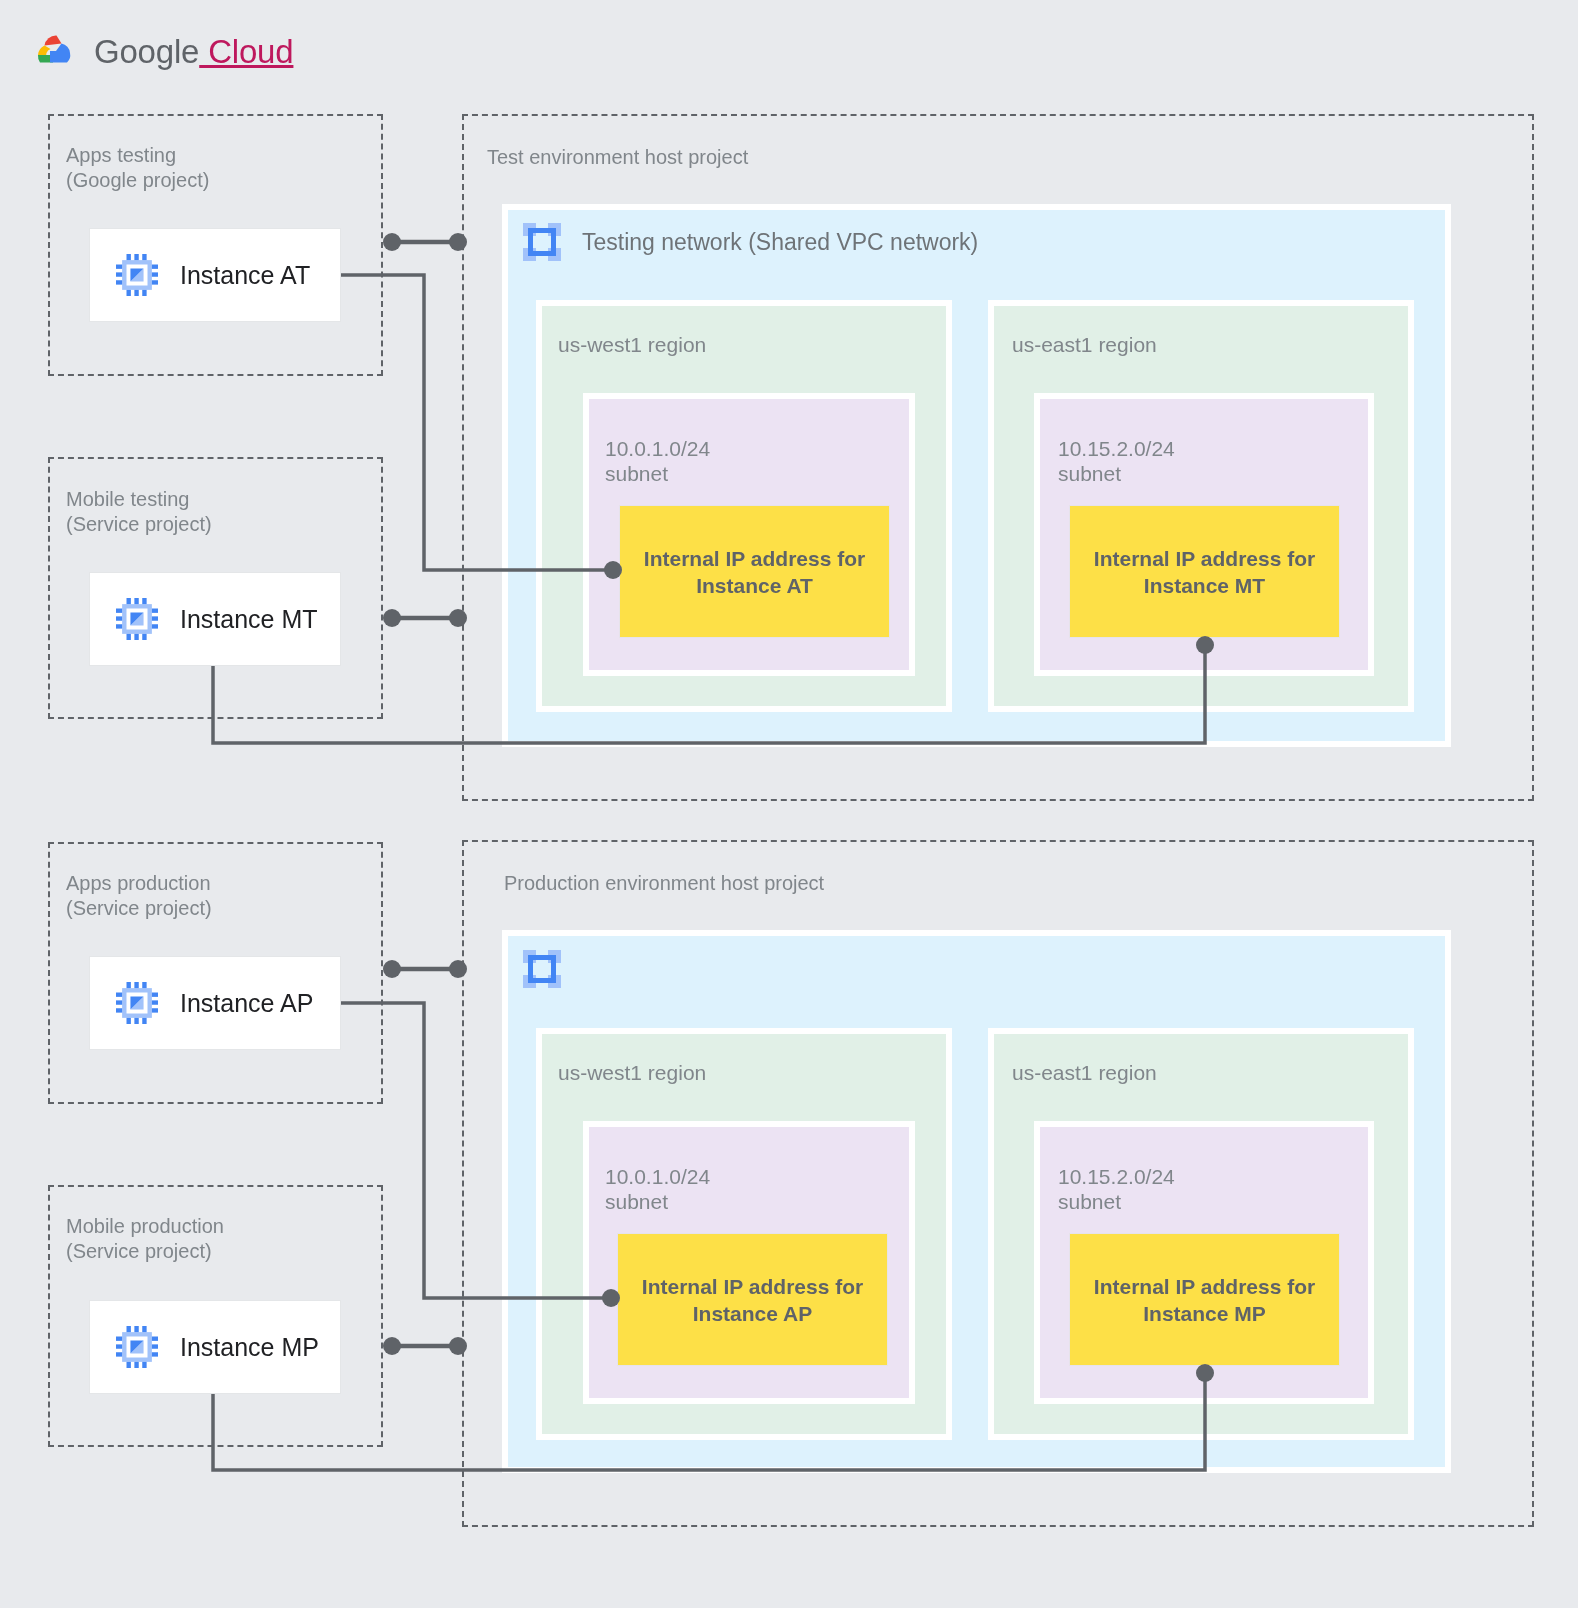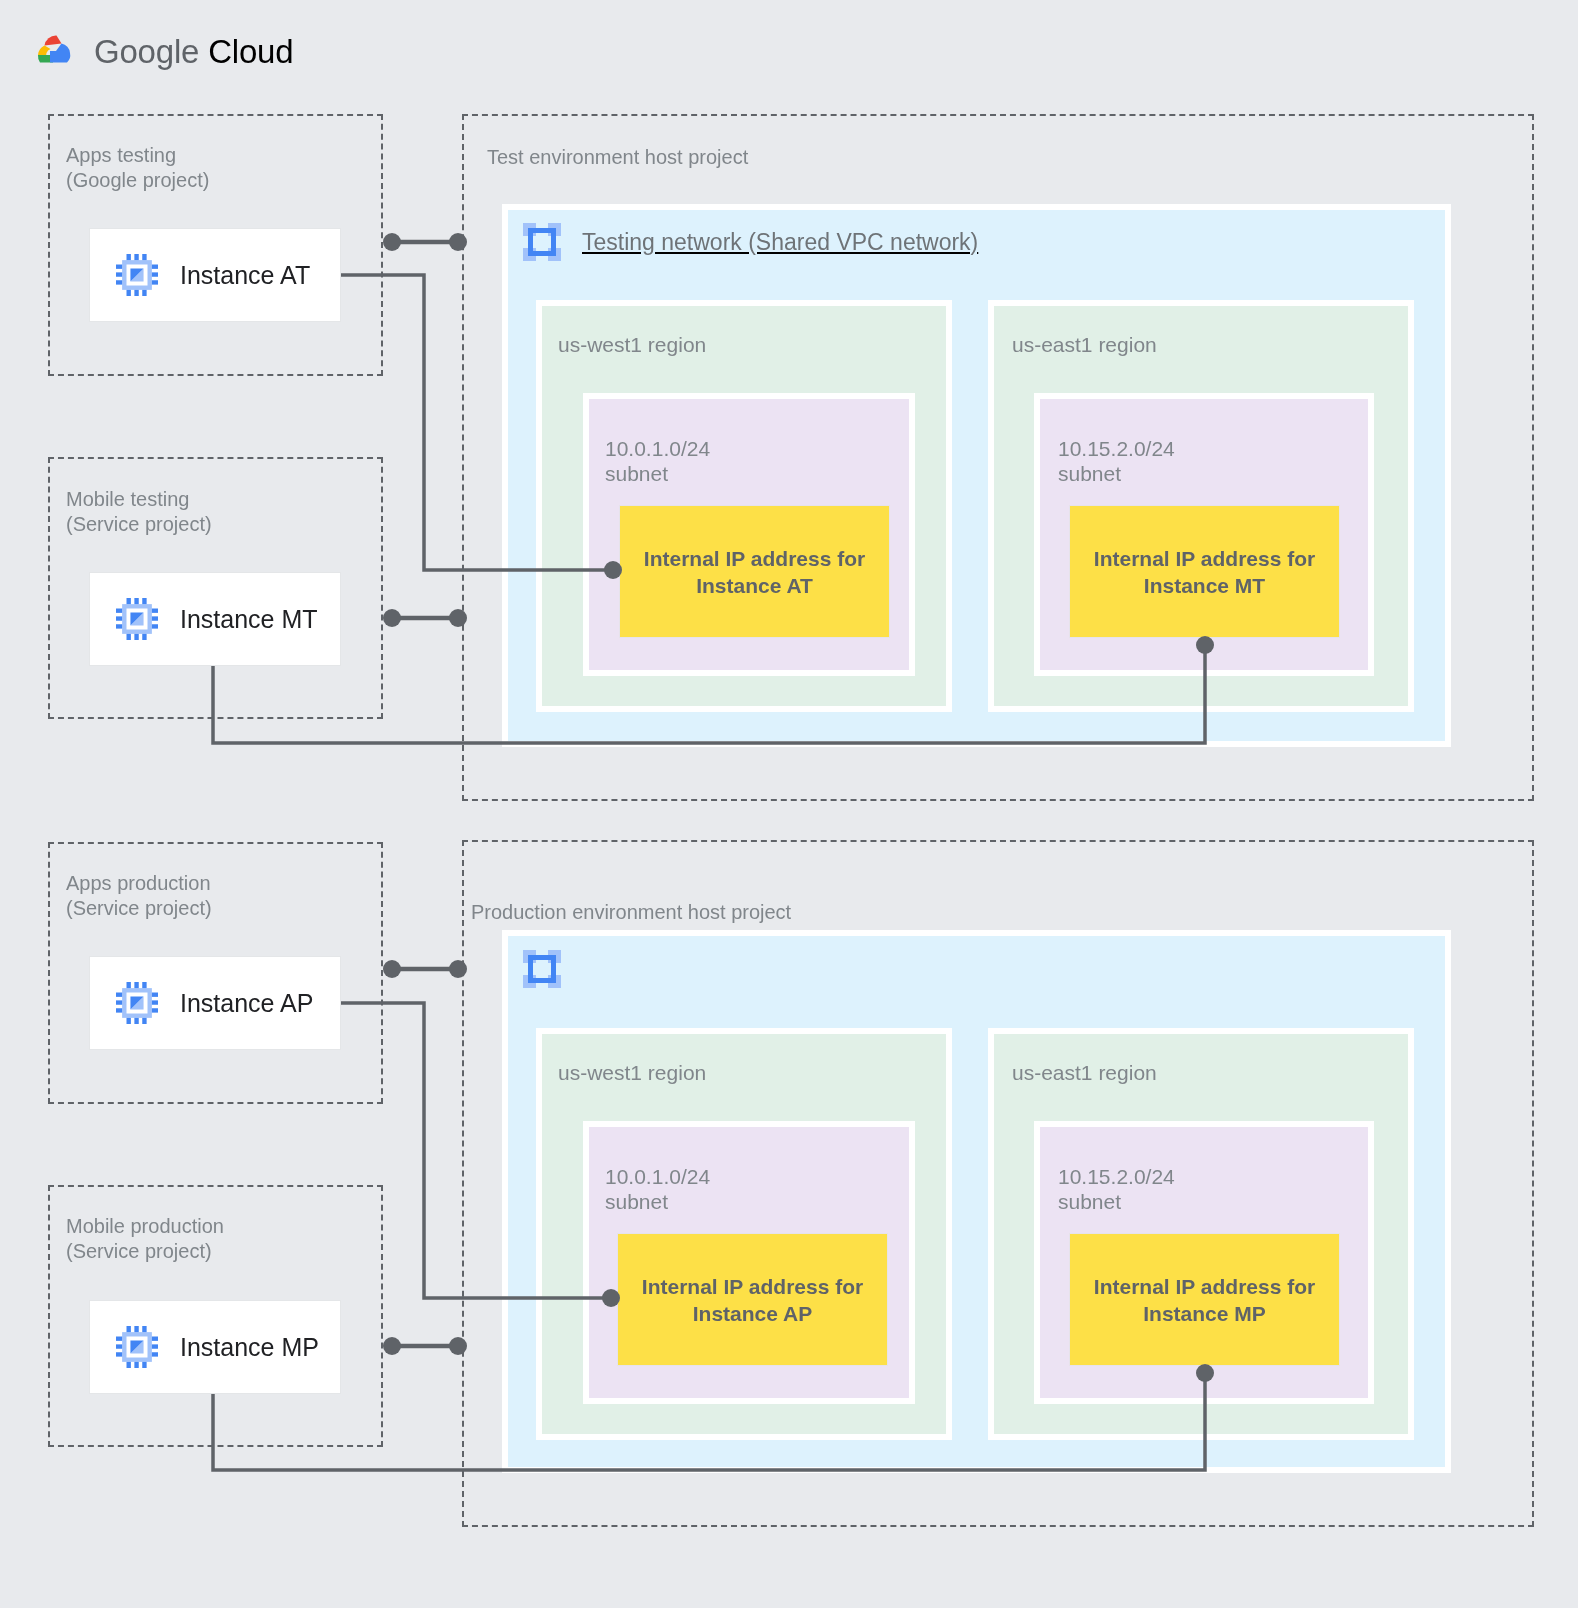--- a/index.html
+++ b/index.html
@@ -10,21 +10,21 @@
     position:relative;
     overflow:hidden;
   }
   .abs{position:absolute;box-sizing:border-box;}
 
   
   #brand{left:34px;top:33px;display:flex;align-items:center;gap:14px;}
   #brand .wordmark{
     font-size:33px;color:#5f6368;letter-spacing:-0.2px;white-space:nowrap;
   }
-  #brand .wordmark .light{color:#000000;}
+  #brand .wordmark .light{color:#be185d;text-decoration:underline;}
 
   
   .dashed{
     border:2.5px dashed #5f6368;
     background:transparent;
   }
   .proj-label{
     position:absolute;
     color:#80868b;
     font-size:20px;
@@ -44,21 +44,21 @@
     font-size:25px;color:#202124;white-space:nowrap;
   }
 
   
   .vpc{
     background:#ddf2fd;
     border:6px solid #ffffff;
   }
   .vpc-title{
     position:absolute;
-    display:flex;align-items:center;gap:20px;text-decoration:underline;
+    display:flex;align-items:center;gap:20px;
   }
   .vpc-title .vpc-name{
     font-size:23px;color:#6e7377;white-space:nowrap;
   }
 
   
   .region{
     background:#e1f0e7;
     border:6px solid #ffffff;
   }
@@ -207,21 +207,21 @@
 (Service project)</div>
 <div class="abs vm" style="left:89px;top:1300px;width:252px;height:94px;">
   <svg width="42" height="42" viewBox="0 0 48 48">
       <use href="#icon-vm"></use>
     </svg>
   <div class="vm-label">Instance MP</div>
 </div>
 
 <div class="abs dashed" style="left:462px;top:840px;width:1072px;height:687px;">
 </div>
-<div class="proj-label" style="left:471px;top:871px;margin-top:29px;">Production environment host project</div>
+<div class="proj-label" style="left:504px;top:871px;">Production environment host project</div>
 
 <div class="abs vpc" style="left:502px;top:930px;width:949px;height:543px;"></div>
 <div class="vpc-title" style="left:522px;top:949px;">
   <svg width="40" height="40" viewBox="0 0 40 40">
       <use href="#icon-vpc"></use>
     </svg>
 </div>
 
 <div class="abs region" style="left:536px;top:1028px;width:416px;height:412px;"></div>
 <div class="region-label" style="left:558px;top:1061px;">us-west1 region</div>

